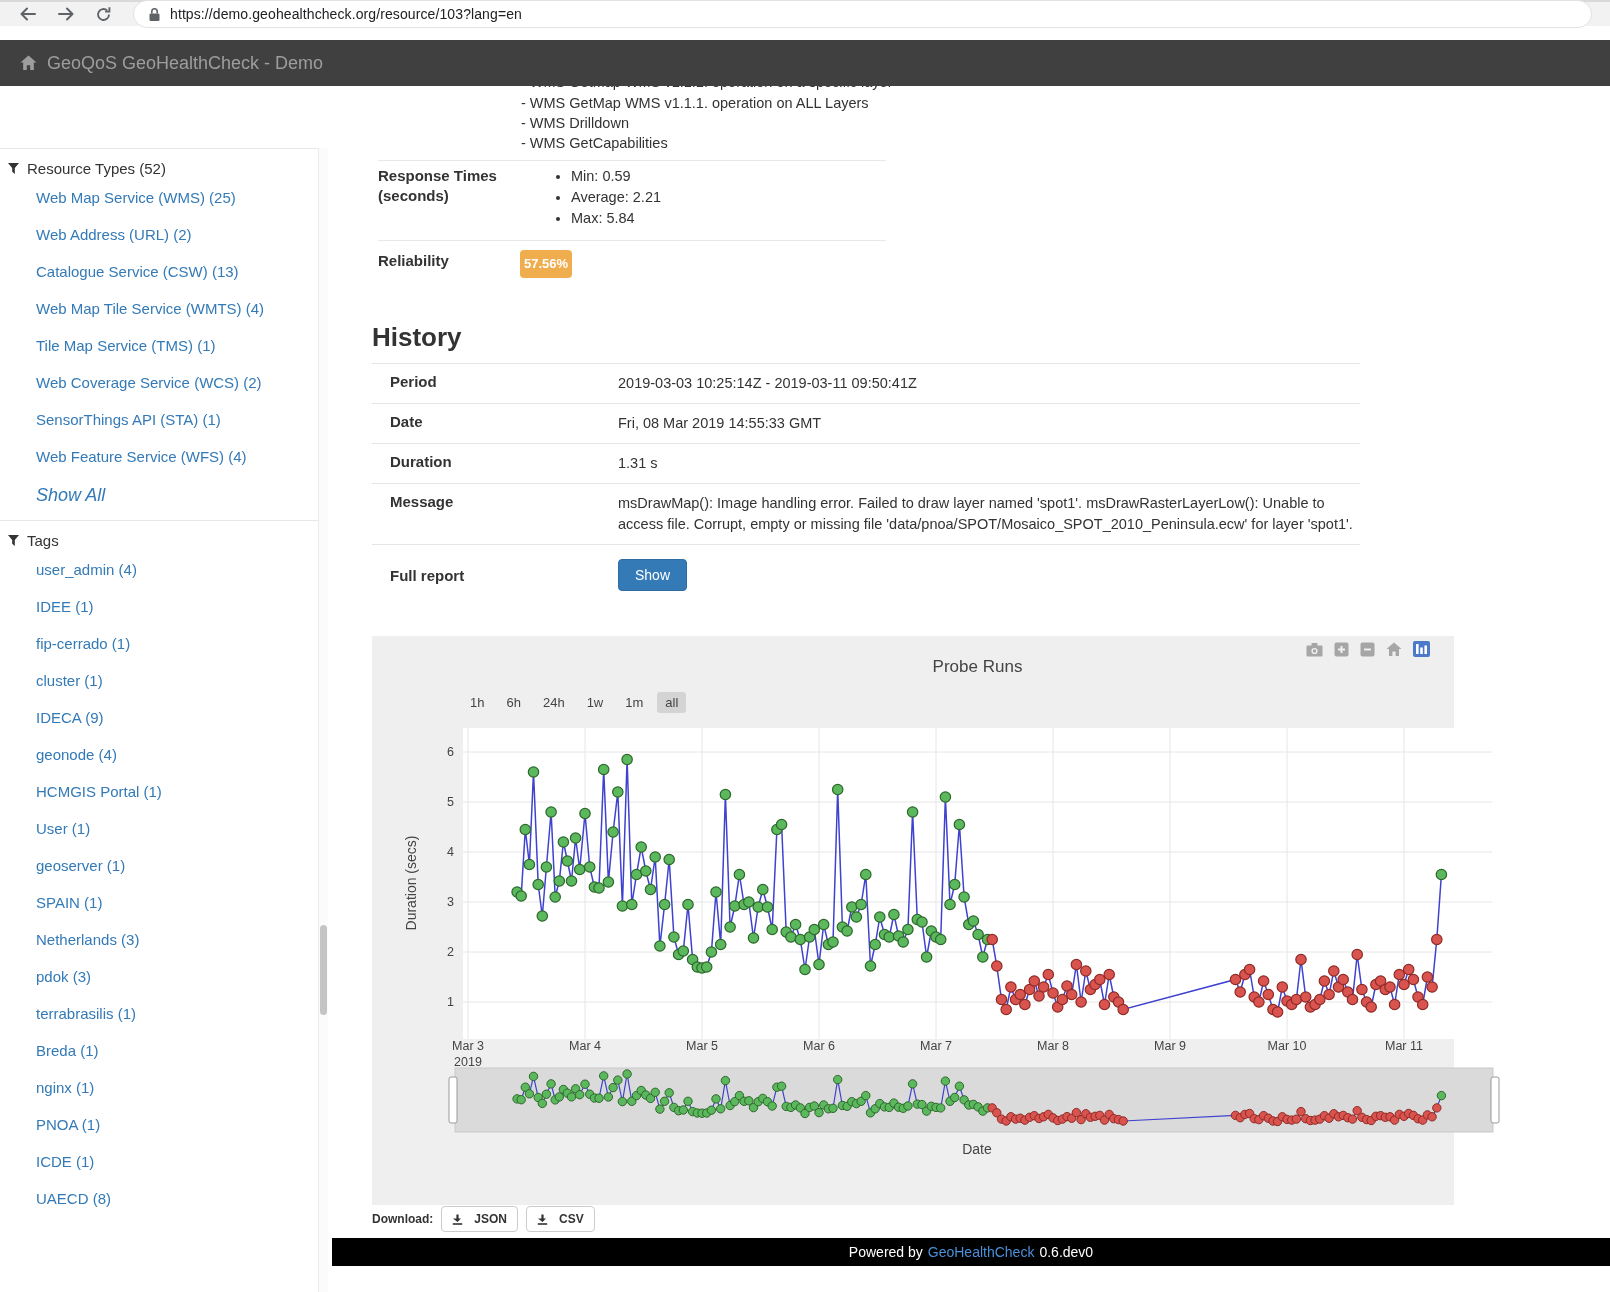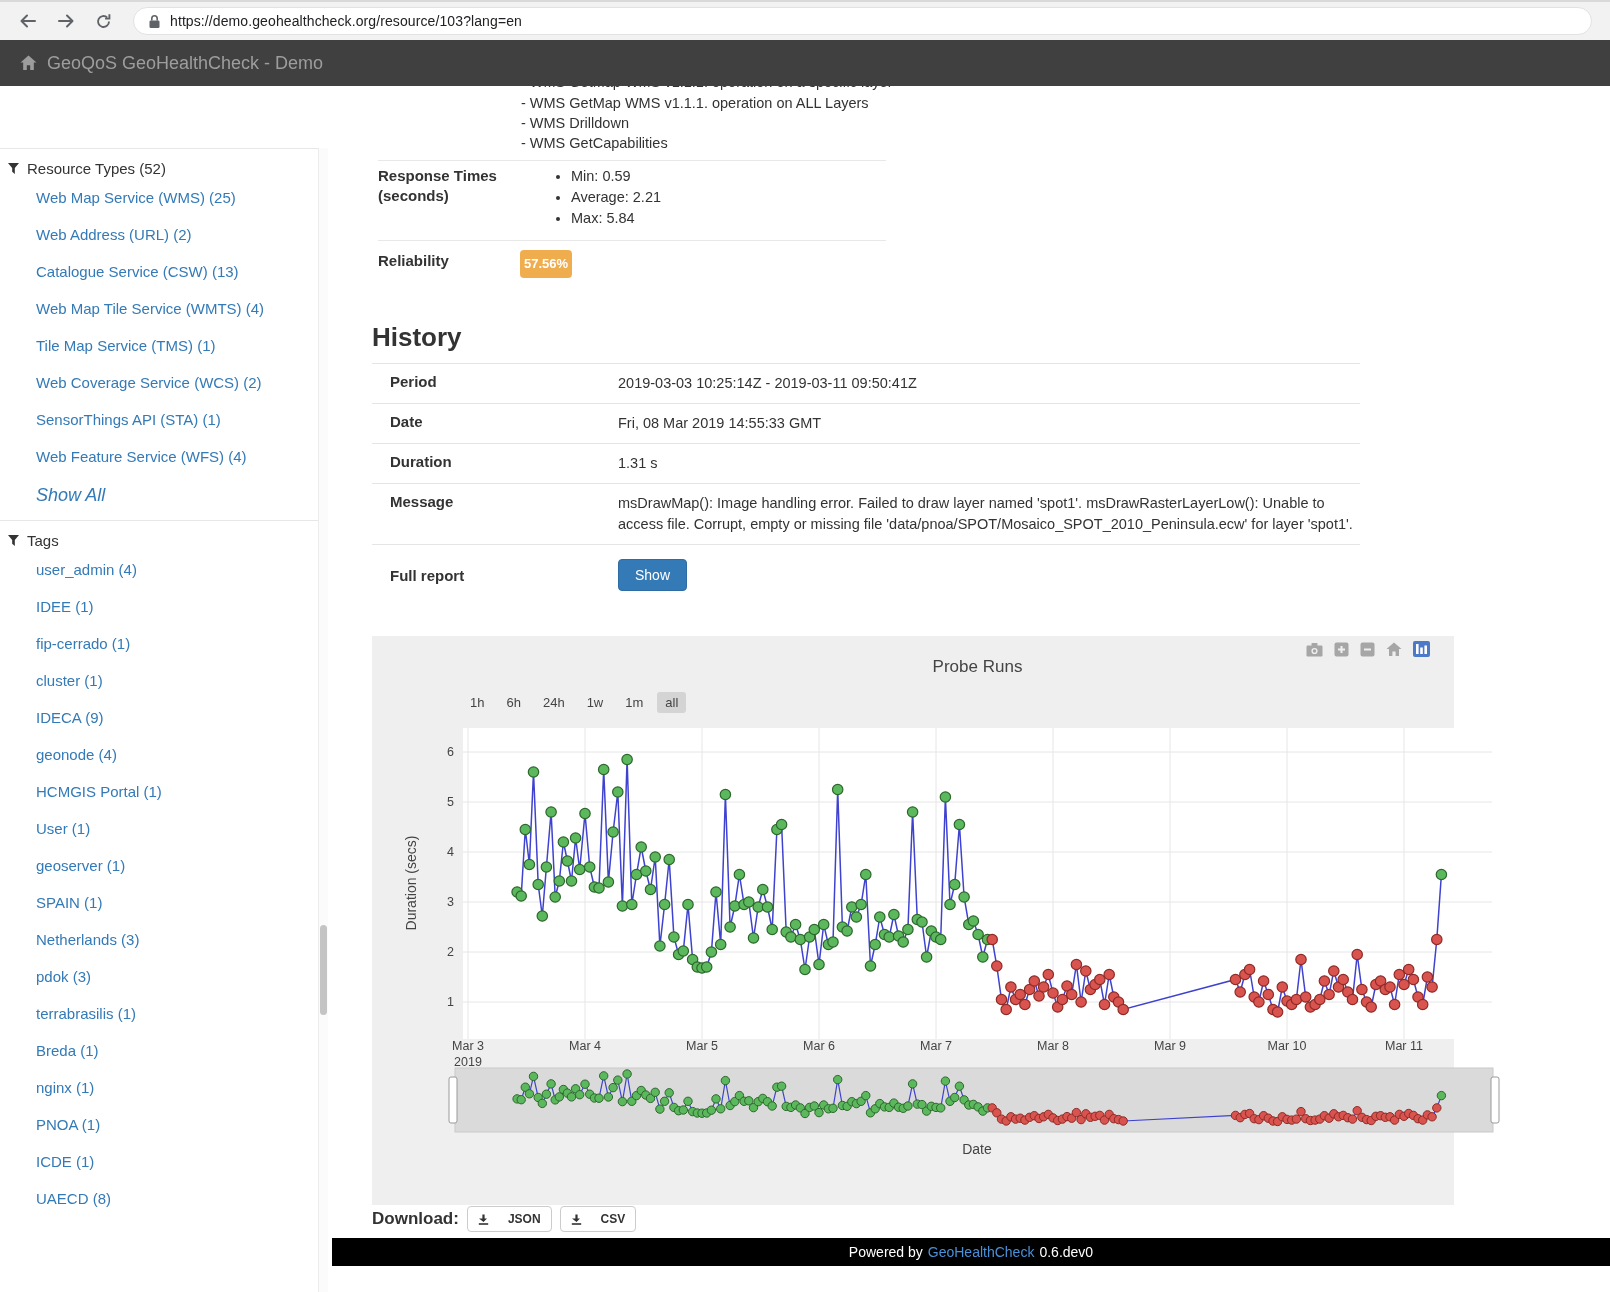--- a/index.html
+++ b/index.html
@@ -2,21 +2,21 @@
 <html><head>
 <meta charset="utf-8">
 <style>
   * { margin:0; padding:0; box-sizing:border-box; }
   html,body { background:#fff; }
   body { width:1610px; height:1292px; position:relative; overflow:hidden;
          font-family:"Liberation Sans", sans-serif; color:#333; }
   #page { position:absolute; inset:0; }
 
   
-  #browser-bar { position:absolute; top:0; left:0; width:1610px; height:40px;
+  #browser-bar { position:absolute; top:0; left:0; width:1610px; height:26px;
     background:#f2f2f2; border-top:2px solid #d9d9d9; display:flex; align-items:center; z-index:6; }
   .chrome-btn { margin-left:18px; display:flex; align-items:center; cursor:pointer; }
   #omnibox { flex:1; height:28px; margin:0 18px 0 20px; background:#fff;
     border:1px solid #e2e2e2; border-radius:14px; display:flex; align-items:center;
     padding:0 14px; gap:9px; }
   #omnibox .url { font-size:14px; color:#202124; letter-spacing:.1px; }
 
   
   #navbar { position:absolute; top:40px; left:0; width:1610px; height:46px;
     background:#404040; display:flex; align-items:center; gap:10px; padding-left:20px; z-index:5; }
@@ -65,22 +65,22 @@
   #modebar span { display:flex; cursor:pointer; }
   #chart-title { position:absolute; top:21px; left:91px; width:1029px; text-align:center;
     font-size:17px; color:#444; }
   #range-buttons { position:absolute; top:56px; left:90px; display:flex; align-items:center;
     gap:6px; font-size:13px; color:#444; z-index:2; }
   .rbtn { padding:3px 8px; cursor:pointer; }
   .rbtn.active { background:#d4d4d4; border-radius:3px; }
 
   
   #download-row { position:absolute; left:372px; top:1206px; display:flex; align-items:center; gap:8px; }
-  #download-row .dl-label { font-size:17px; font-weight:bold; color:#333; }
-  .dl-btn { display:inline-flex; align-items:center; gap:19px; background:#fff; border:1px solid #ccc;
+  #download-row .dl-label { font-size:12px; font-weight:bold; color:#333; }
+  .dl-btn { display:inline-flex; align-items:center; gap:11px; background:#fff; border:1px solid #ccc;
     border-radius:4px; padding:5px 10px; font-size:12px; font-weight:bold; color:#333;
     font-family:inherit; cursor:pointer; }
   #footer { position:absolute; left:332px; top:1238px; width:1278px; height:28px; background:#000;
     color:#fff; font-size:14px; display:flex; justify-content:center; align-items:center; gap:5px; }
   #footer a { color:#4a90d9; text-decoration:none; cursor:pointer; }
 </style>
 </head>
 <body>
 
 <div id="page">

